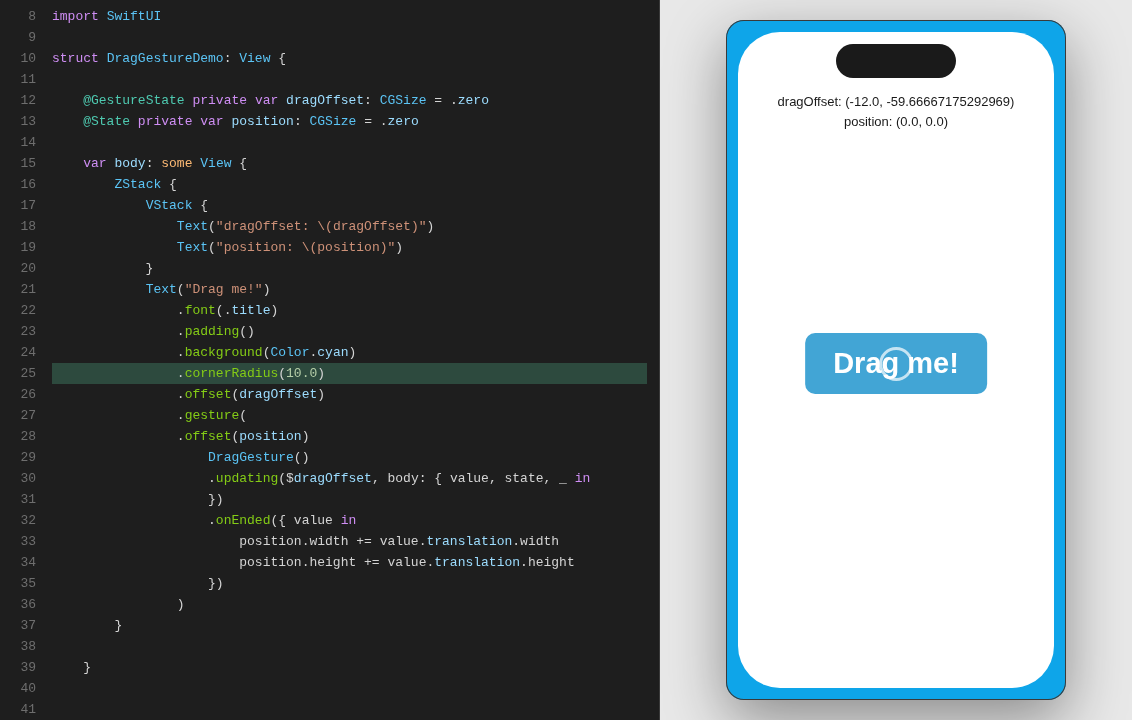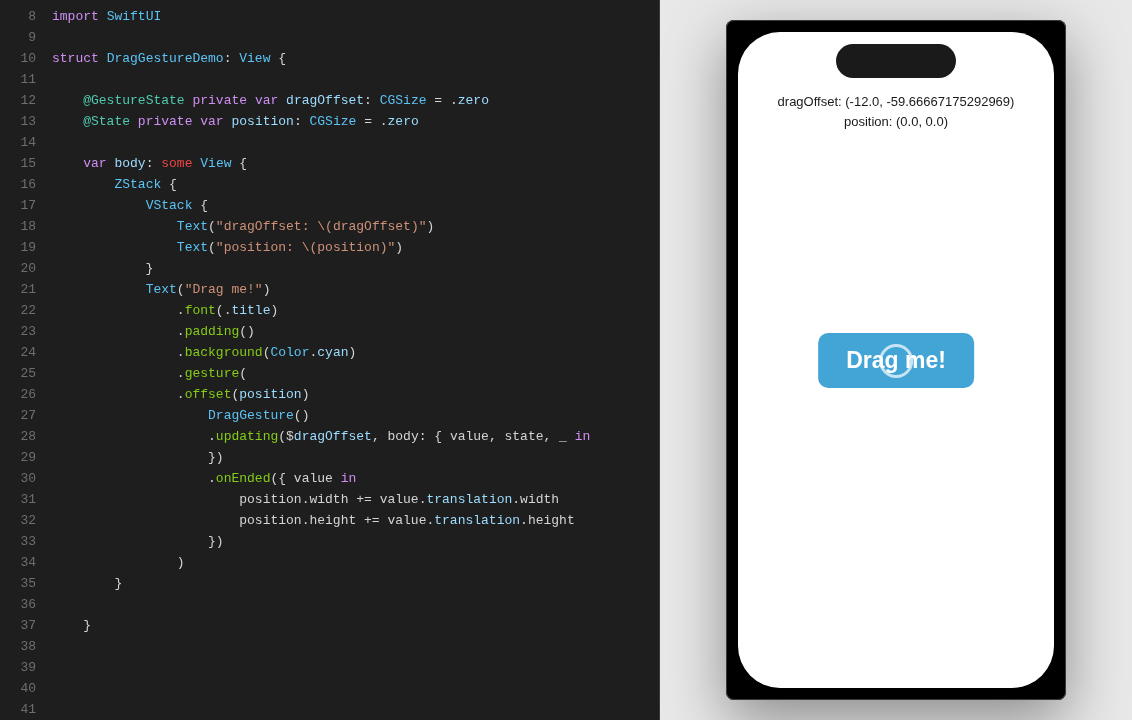--- a/index.html
+++ b/index.html
@@ -57,21 +57,21 @@
       white-space: pre;
       position: relative;
     }
 
     .code-line.highlighted {
       background: #2d4a3e;
     }
 
     
     .kw { color: #cf8ef4; } 
-    .kw-blue { color: #ef4444; } 
+    .kw-blue { color: #fdba74; } 
     .type { color: #5bc4f5; } 
     .prop { color: #4ec9b0; } 
     .str { color: #ce9178; } 
     .func { color: #84cc16; } 
     .num { color: #b5cea8; }
     .plain { color: #d4d4d4; }
     .modifier { color: #9cdcfe; text-align: right; }
     .param { color: #9cdcfe; }
 
     
@@ -80,22 +80,22 @@
       background: #e8e8e8;
       display: flex;
       align-items: center;
       justify-content: center;
     }
 
     
     .phone-mockup {
       width: 340px;
       height: 680px;
-      background: #000000;
-      border-radius: 8px;
+      background: #0ea5e9;
+      border-radius: 18px;
       padding: 12px;
       box-shadow: 0 20px 60px rgba(0,0,0,0.4), inset 0 0 0 1px #3a3a3a;
       position: relative;
     }
 
     .phone-screen {
       width: 100%;
       height: 100%;
       background: #ffffff;
       border-radius: 42px;
@@ -136,21 +136,21 @@
 
     
     .drag-btn {
       position: absolute;
       top: 270px;
       left: 50%;
       transform: translateX(-50%) translate(-12px, -59px);
       background: #42a5d5;
       color: white;
       font-family: -apple-system, sans-serif;
-      font-size: 23px;
+      font-size: 29px;
       font-weight: 600;
       padding: 14px 28px;
       border-radius: 10px;
       border: none;
       cursor: pointer;
       white-space: nowrap;
       position: absolute;
     }
 
     
@@ -228,20 +228,22 @@
         <div class="code-line"><span class="plain">    </span><span class="kw">var</span><span class="plain"> </span><span class="param">body</span><span class="plain">: </span><span class="kw-blue">some</span><span class="plain"> </span><span class="type">View</span><span class="plain"> {</span></div>
         <div class="code-line"><span class="plain">        </span><span class="type">ZStack</span><span class="plain"> {</span></div>
         <div class="code-line"><span class="plain">            </span><span class="type">VStack</span><span class="plain"> {</span></div>
         <div class="code-line"><span class="plain">                </span><span class="type">Text</span><span class="plain">(</span><span class="str">"dragOffset: \(dragOffset)"</span><span class="plain">)</span></div>
         <div class="code-line"><span class="plain">                </span><span class="type">Text</span><span class="plain">(</span><span class="str">"position: \(position)"</span><span class="plain">)</span></div>
         <div class="code-line"><span class="plain">            }</span></div>
         <div class="code-line"><span class="plain">            </span><span class="type">Text</span><span class="plain">(</span><span class="str">"Drag me!"</span><span class="plain">)</span></div>
         <div class="code-line"><span class="plain">                .</span><span class="func">font</span><span class="plain">(.</span><span class="modifier">title</span><span class="plain">)</span></div>
         <div class="code-line"><span class="plain">                .</span><span class="func">padding</span><span class="plain">()</span></div>
         <div class="code-line"><span class="plain">                .</span><span class="func">background</span><span class="plain">(</span><span class="type">Color</span><span class="plain">.</span><span class="modifier">cyan</span><span class="plain">)</span></div>
+        <div class="code-line highlighted"><span class="plain">                .</span><span class="func">cornerRadius</span><span class="plain">(</span><span class="num">10.0</span><span class="plain">)</span></div>
+        <div class="code-line"><span class="plain">                .</span><span class="func">offset</span><span class="plain">(</span><span class="param">dragOffset</span><span class="plain">)</span></div>
         <div class="code-line"><span class="plain">                .</span><span class="func">gesture</span><span class="plain">(</span></div>
         <div class="code-line"><span class="plain">                .</span><span class="func">offset</span><span class="plain">(</span><span class="param">position</span><span class="plain">)</span></div>
         <div class="code-line"><span class="plain">                    </span><span class="type">DragGesture</span><span class="plain">()</span></div>
         <div class="code-line"><span class="plain">                    .</span><span class="func">updating</span><span class="plain">($</span><span class="param">dragOffset</span><span class="plain">, body: { value, state, _ </span><span class="kw">in</span></div>
         <div class="code-line"><span class="plain">                    })</span></div>
         <div class="code-line"><span class="plain">                    .</span><span class="func">onEnded</span><span class="plain">({ value </span><span class="kw">in</span></div>
         <div class="code-line"><span class="plain">                        position.width += value.</span><span class="modifier">translation</span><span class="plain">.width</span></div>
         <div class="code-line"><span class="plain">                        position.height += value.</span><span class="modifier">translation</span><span class="plain">.height</span></div>
         <div class="code-line"><span class="plain">                    })</span></div>
         <div class="code-line"><span class="plain">                )</span></div>

